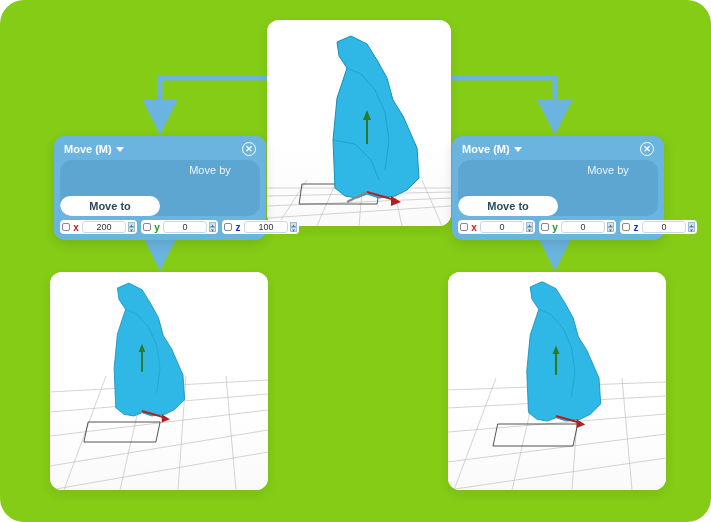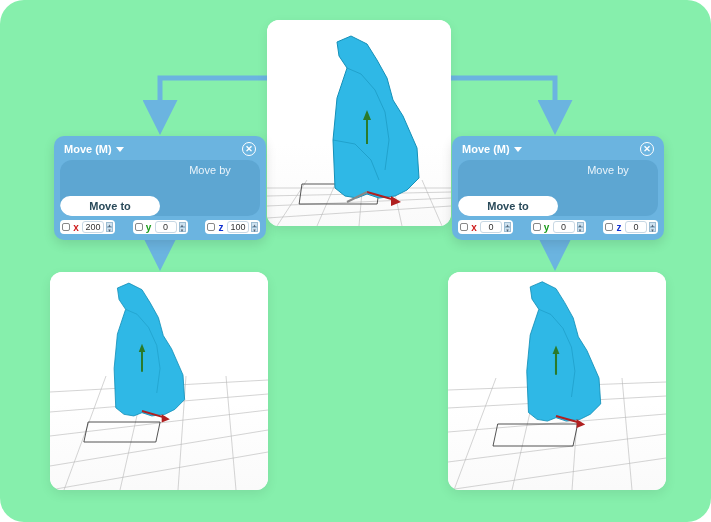--- a/index.html
+++ b/index.html
@@ -3,21 +3,21 @@
 <meta charset="utf-8">
 <style>
   * { box-sizing: border-box; margin: 0; padding: 0; }
   body {
     font-family: -apple-system, BlinkMacSystemFont, "Segoe UI", Arial, sans-serif;
     background: #fff;
   }
   .canvas {
     width: 711px;
     height: 522px;
-    background: #86efac;
+    background: #84cc16;
     border-radius: 24px;
     position: relative;
     overflow: hidden;
   }
   .node {
     position: absolute;
     background: #fff;
     border-radius: 12px;
     box-shadow: 0 4px 12px rgba(0,0,0,0.08);
     overflow: hidden;
@@ -106,21 +106,21 @@
   }
   .axis-label { font-weight: 700; font-size: 10px; width: 8px; text-align: center; }
   .lx { color: #d02020; }
   .ly { color: #1a9a1a; }
   .lz { color: #1030d0; }
   .val-box {
     background: #fff;
     border: 1px solid #c8d8e4;
     color: #333;
     font-size: 9px;
-    width: 22px;
+    width: 44px;
     text-align: center;
     border-radius: 3px;
     padding: 0;
   }
   .spin {
     display: flex;
     flex-direction: column;
     gap: 0;
   }
   .spin div {

